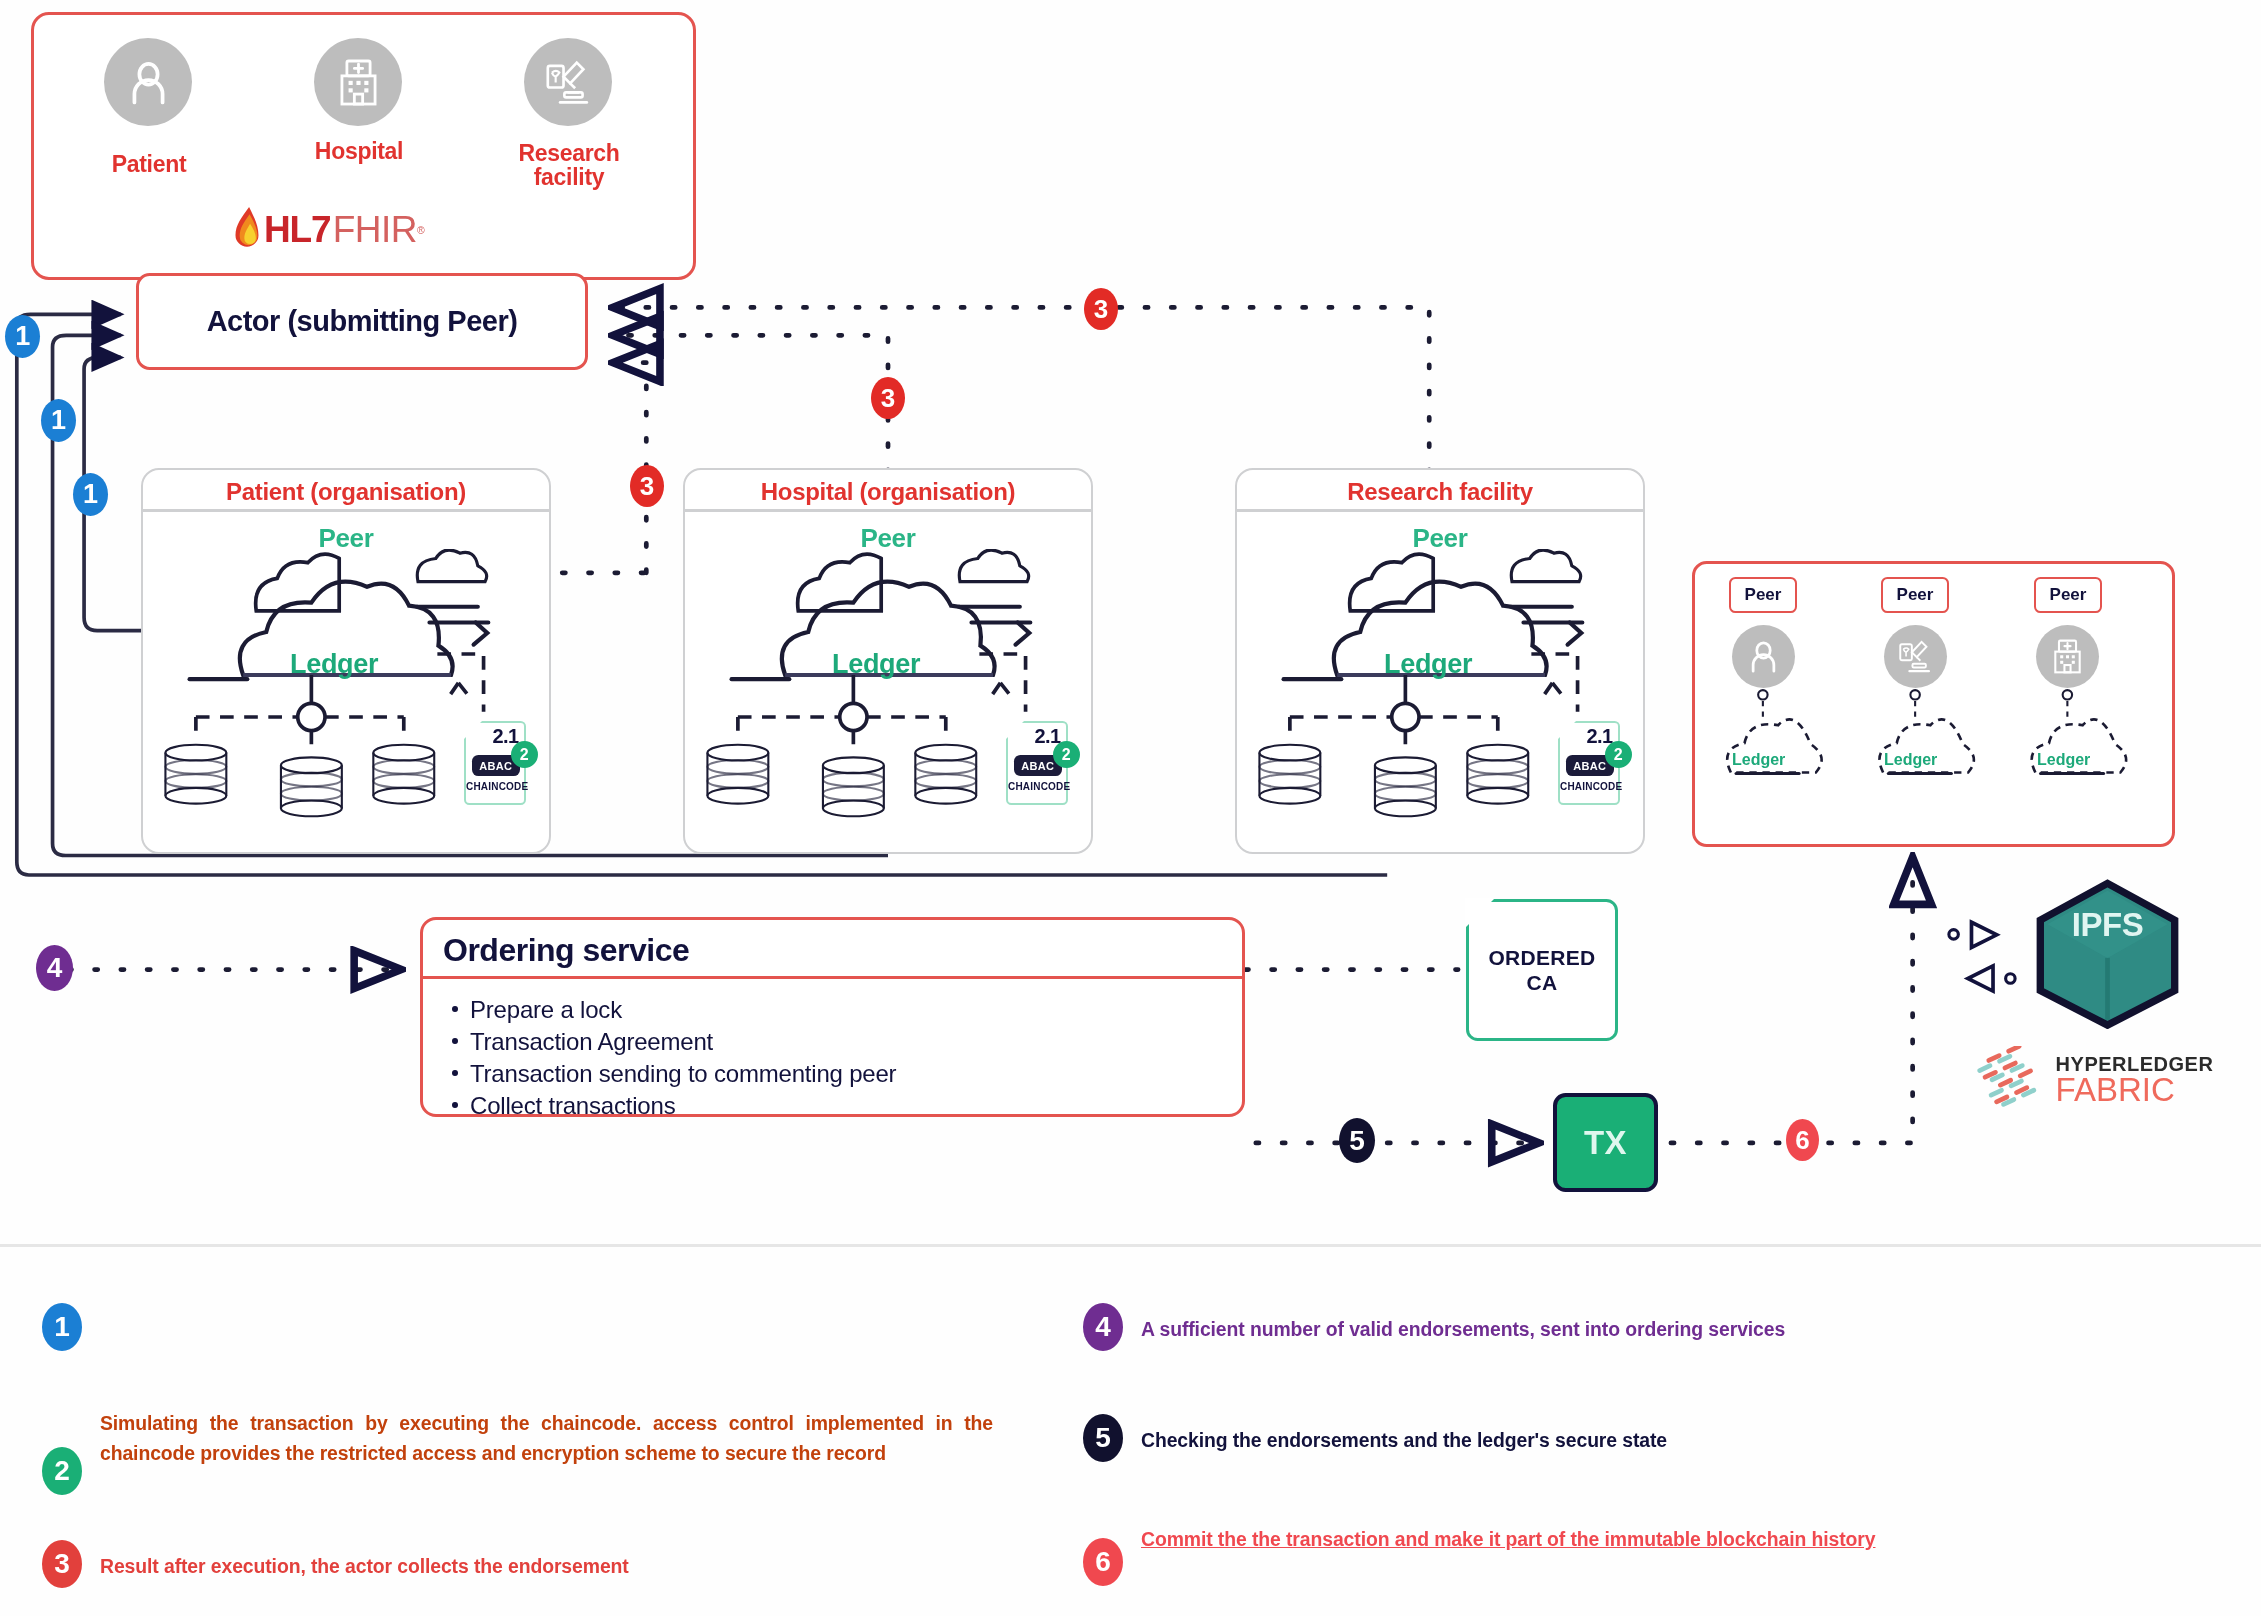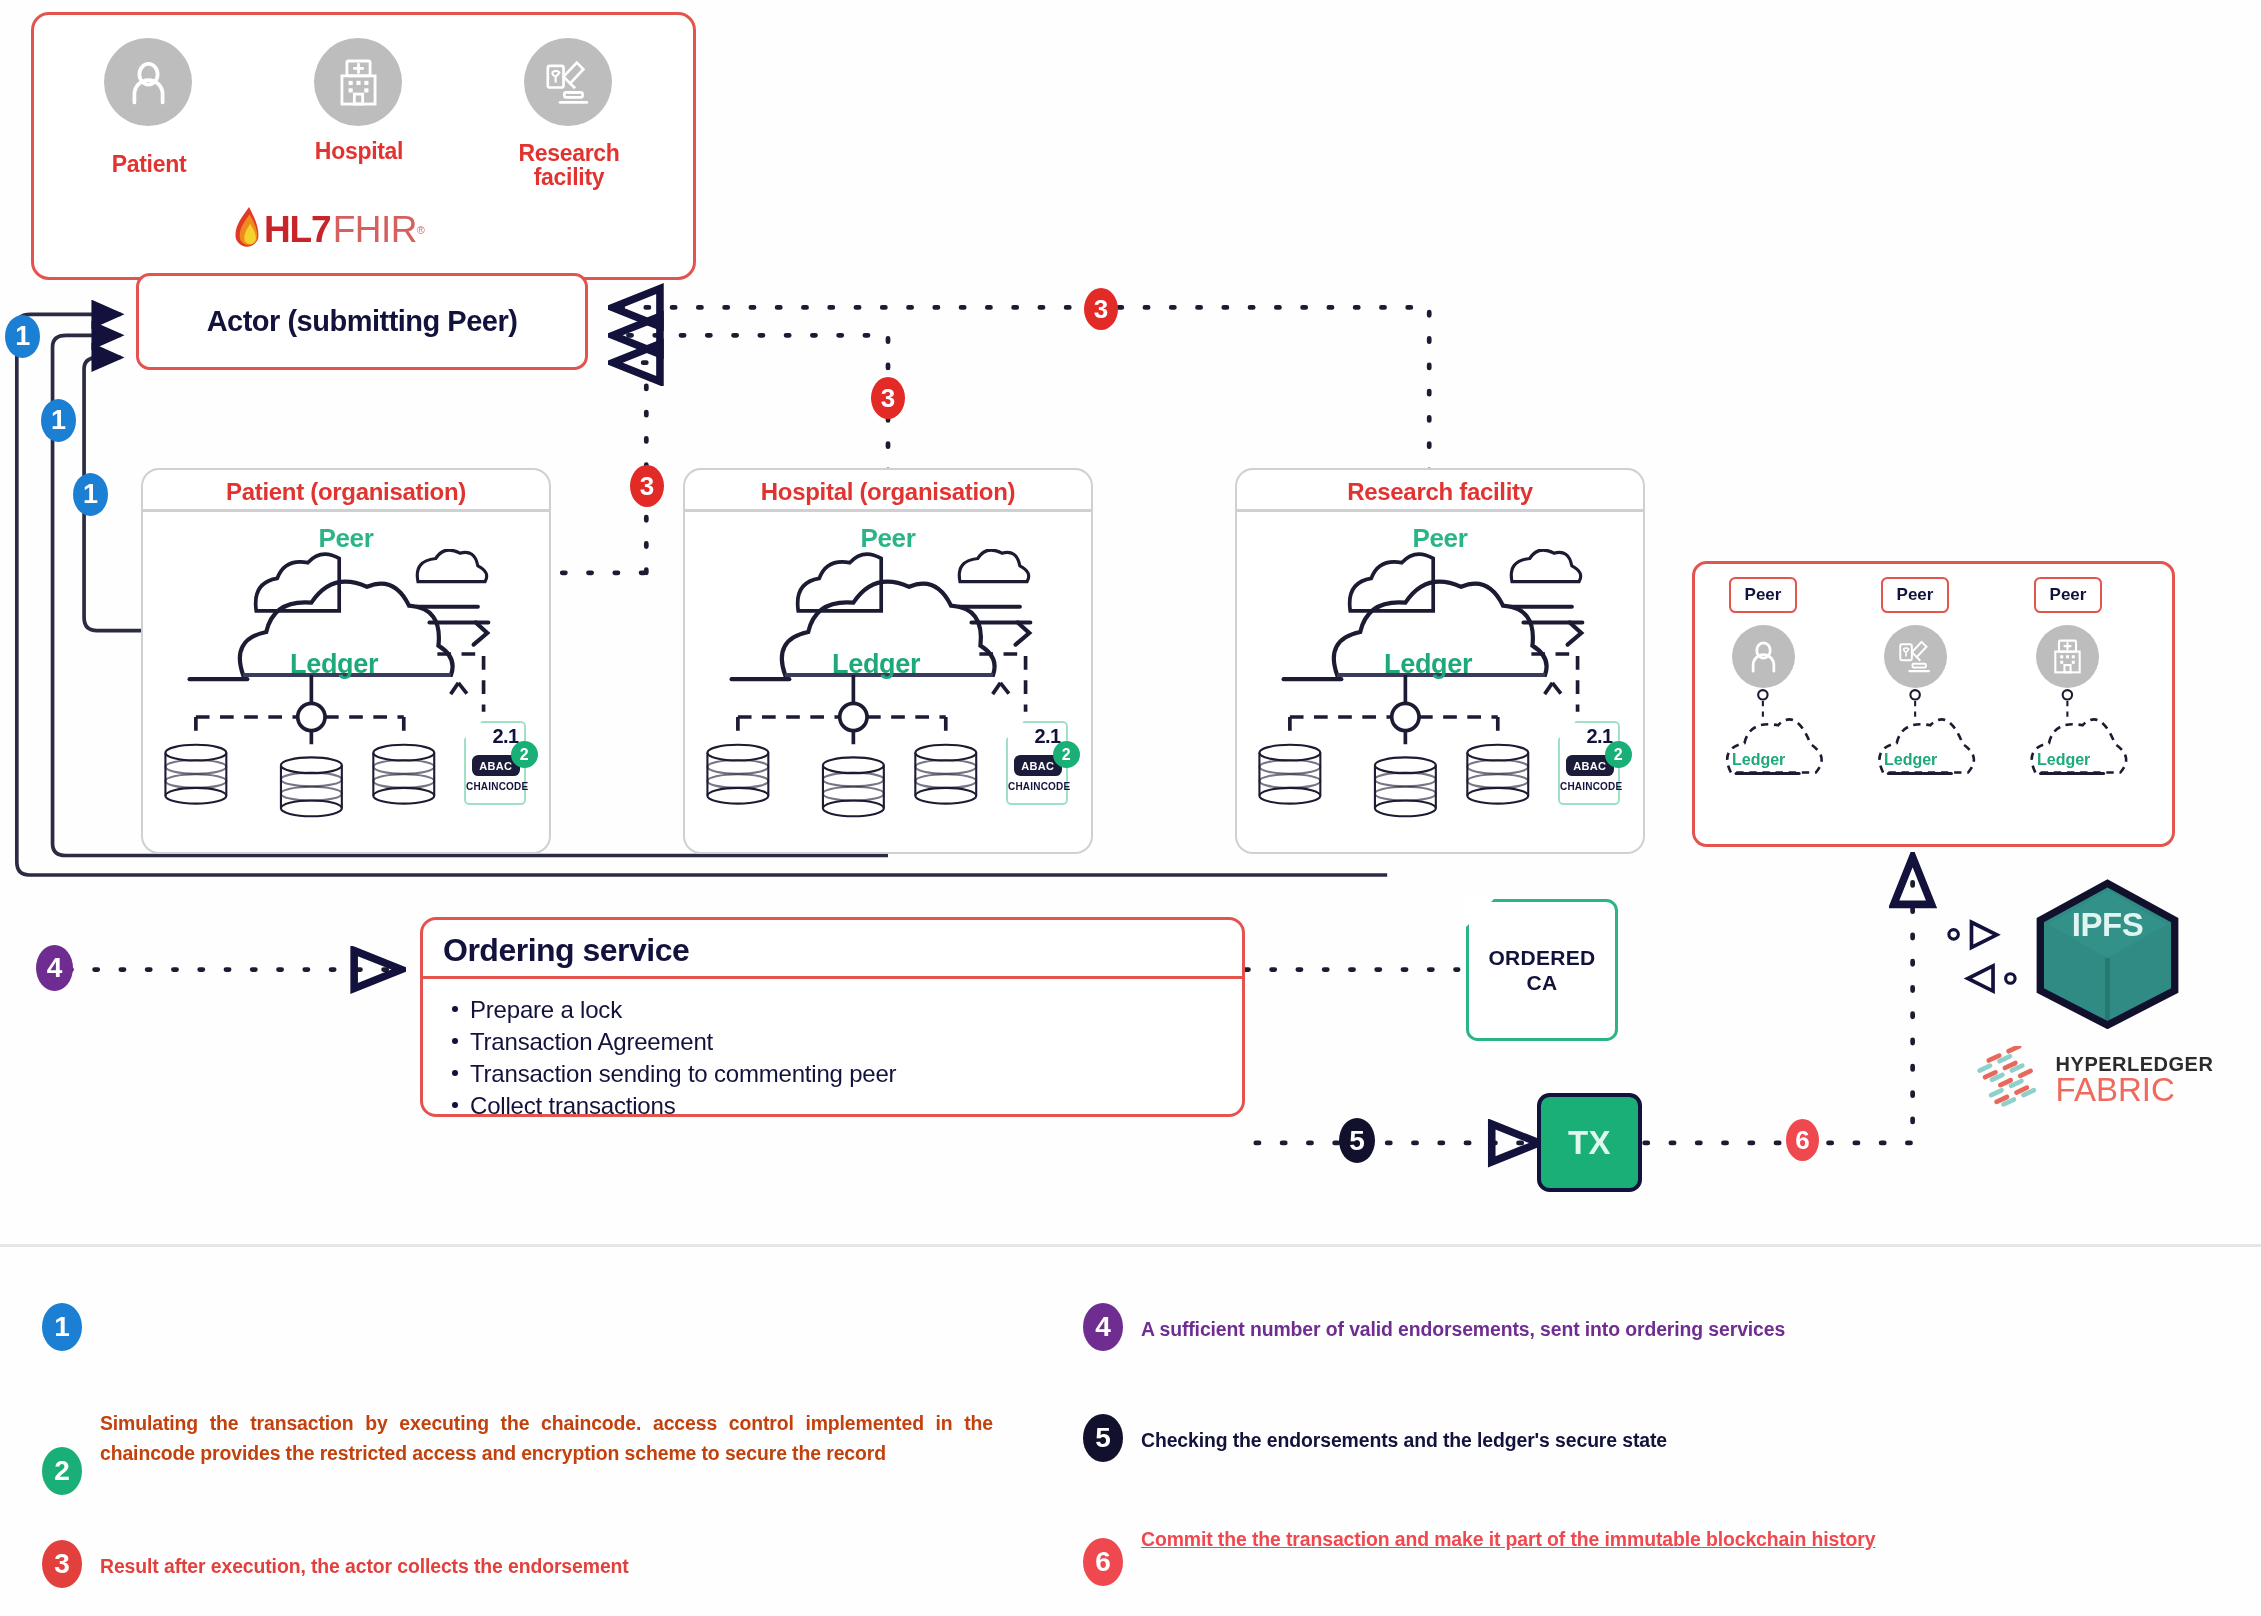--- a/index.html
+++ b/index.html
@@ -180,21 +180,21 @@
     border-top:30.5px solid #ffffff;
     border-right:30.5px solid transparent;
   }
   #tx-box{
     position:absolute;
     border:4.2px solid #12123c;
     border-radius:12.6px;
     background:#1aaf76;
     box-sizing:border-box;
     display:flex;align-items:center;justify-content:center;
-    color:#dff7ee;font-size:33px;font-weight:bold;letter-spacing:0.5px;
+    color:#dff7ee;font-size:33px;font-weight:bold;letter-spacing:0.5px;margin-left:16px;
   }
 
   
   .peer-tag{
     position:absolute;
     border:2.6px solid #e4544f;
     border-radius:6.3px;
     background:#fff;
     box-sizing:border-box;
     display:flex;align-items:center;justify-content:center;

